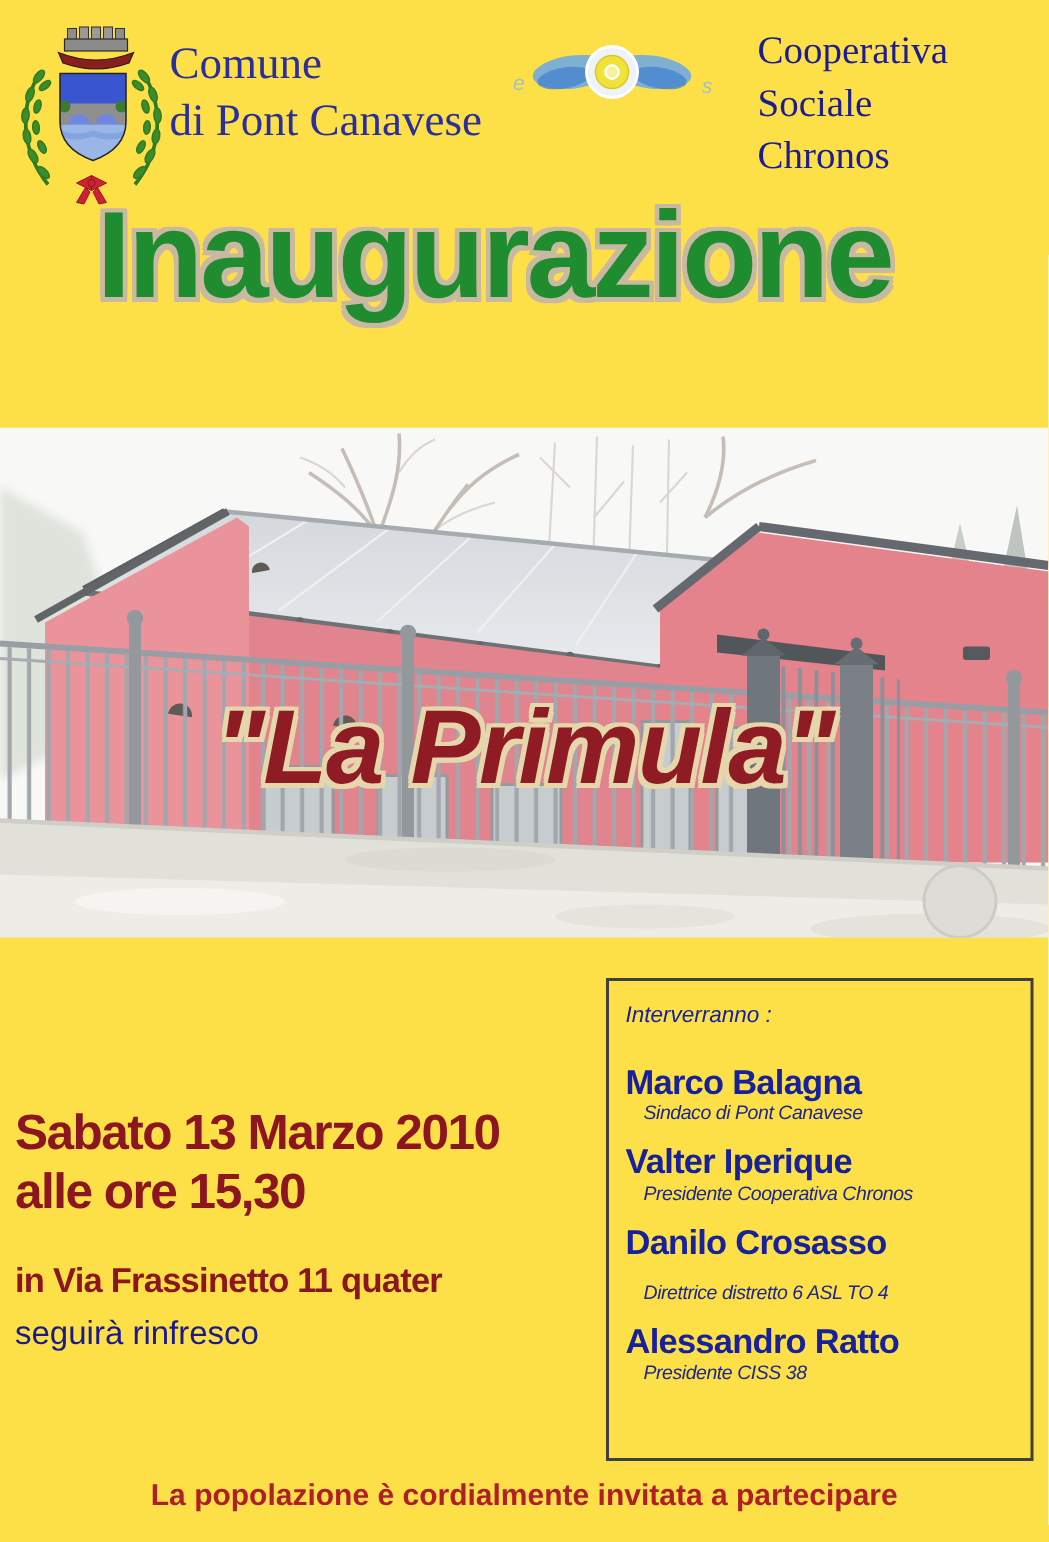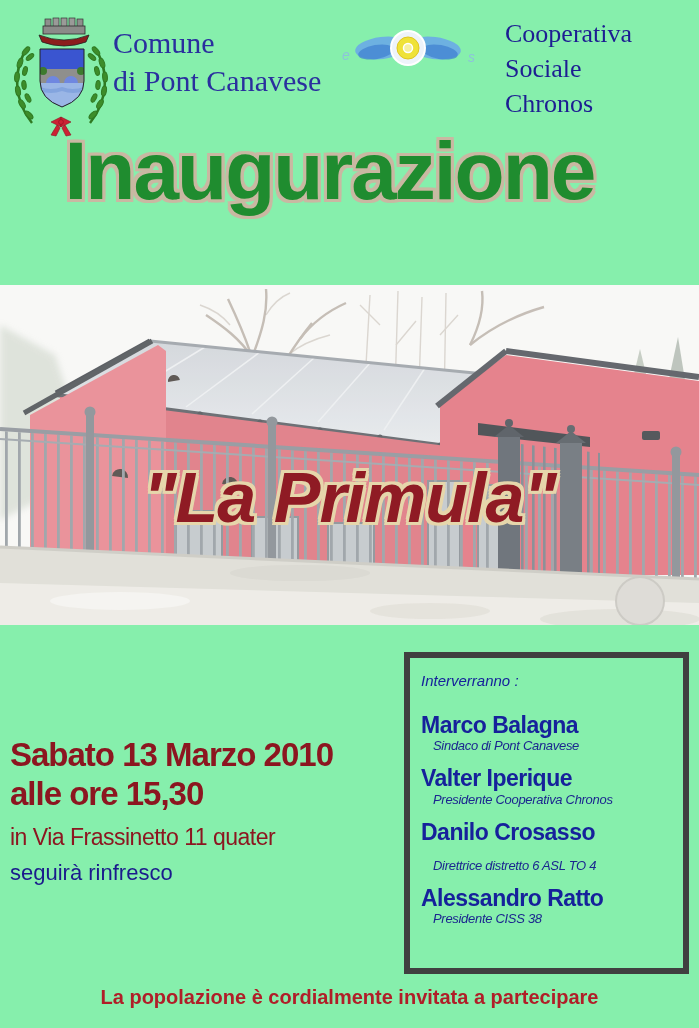--- a/index.html
+++ b/index.html
@@ -1,16 +1,16 @@
 <!DOCTYPE html>
 <html><head>
 <meta charset="utf-8">
 <style>
   html,body{margin:0;padding:0;background:#fff;}
-  .poster{position:relative;width:699px;height:1028px;background:#86efac;overflow:hidden;
+  .poster{position:relative;width:699px;height:1028px;background:#fde047;overflow:hidden;
           font-family:"Liberation Sans",sans-serif;}
 
   
   .crest{position:absolute;left:8px;top:5px;width:106px;height:132px;}
   .muni{position:absolute;left:113px;top:24px;color:#2a2f9e;
         font-family:"Liberation Serif",serif;font-size:30px;line-height:1.25;}
   .chronos-logo{position:absolute;left:336px;top:16px;width:144px;height:66px;}
   .coop{position:absolute;left:505px;top:16px;color:#1d1d92;
         font-family:"Liberation Serif",serif;font-size:26px;line-height:1.35;}
 
@@ -31,26 +31,26 @@
   .photo svg{display:block;}
   .caption{position:absolute;top:178px;left:0;width:699px;text-align:center;
          font-size:70px;font-weight:bold;font-style:italic;letter-spacing:-1px;line-height:1;
          color:#8f1b24;
          text-shadow:-3px -3px 0 #e6d6ab,3px -3px 0 #e6d6ab,-3px 3px 0 #e6d6ab,3px 3px 0 #e6d6ab,
                      -3px 0 0 #e6d6ab,3px 0 0 #e6d6ab,0 -3px 0 #e6d6ab,0 3px 0 #e6d6ab;}
 
   
   .event{position:absolute;left:10px;top:736px;width:390px;}
   .event .when{color:#8c1620;font-size:33px;font-weight:bold;line-height:1.18;letter-spacing:-1px;}
-  .event .where{color:#8c1620;font-size:23px;font-weight:normal;margin-top:10px;letter-spacing:-0.5px;}
+  .event .where{color:#8c1620;font-size:23px;font-weight:bold;margin-top:26px;letter-spacing:-0.5px;}
   .event .note{color:#1a1a8c;font-size:22px;margin-top:9px;}
 
   
   .speakers{position:absolute;left:404px;top:652px;width:285px;height:322px;
-            border:6px solid #404040;box-sizing:border-box;padding:14px 2px 0 11px;}
+            border:2px solid #404040;box-sizing:border-box;padding:14px 2px 0 11px;}
   .speakers .heading{color:#16219b;font-size:15px;font-style:italic;margin-bottom:24px;}
   .speakers .entry{margin-bottom:13px;}
   .speakers .name{color:#16219b;font-size:23px;font-weight:bold;line-height:1.1;letter-spacing:-0.5px;}
   .speakers .role{color:#1b268f;font-size:13px;font-style:italic;white-space:nowrap;letter-spacing:-0.3px;margin-left:12px;}
 
   
   .footer{position:absolute;top:986px;left:0;width:699px;text-align:center;
           color:#b01e28;font-size:20px;font-weight:bold;}
 </style>
 </head>

